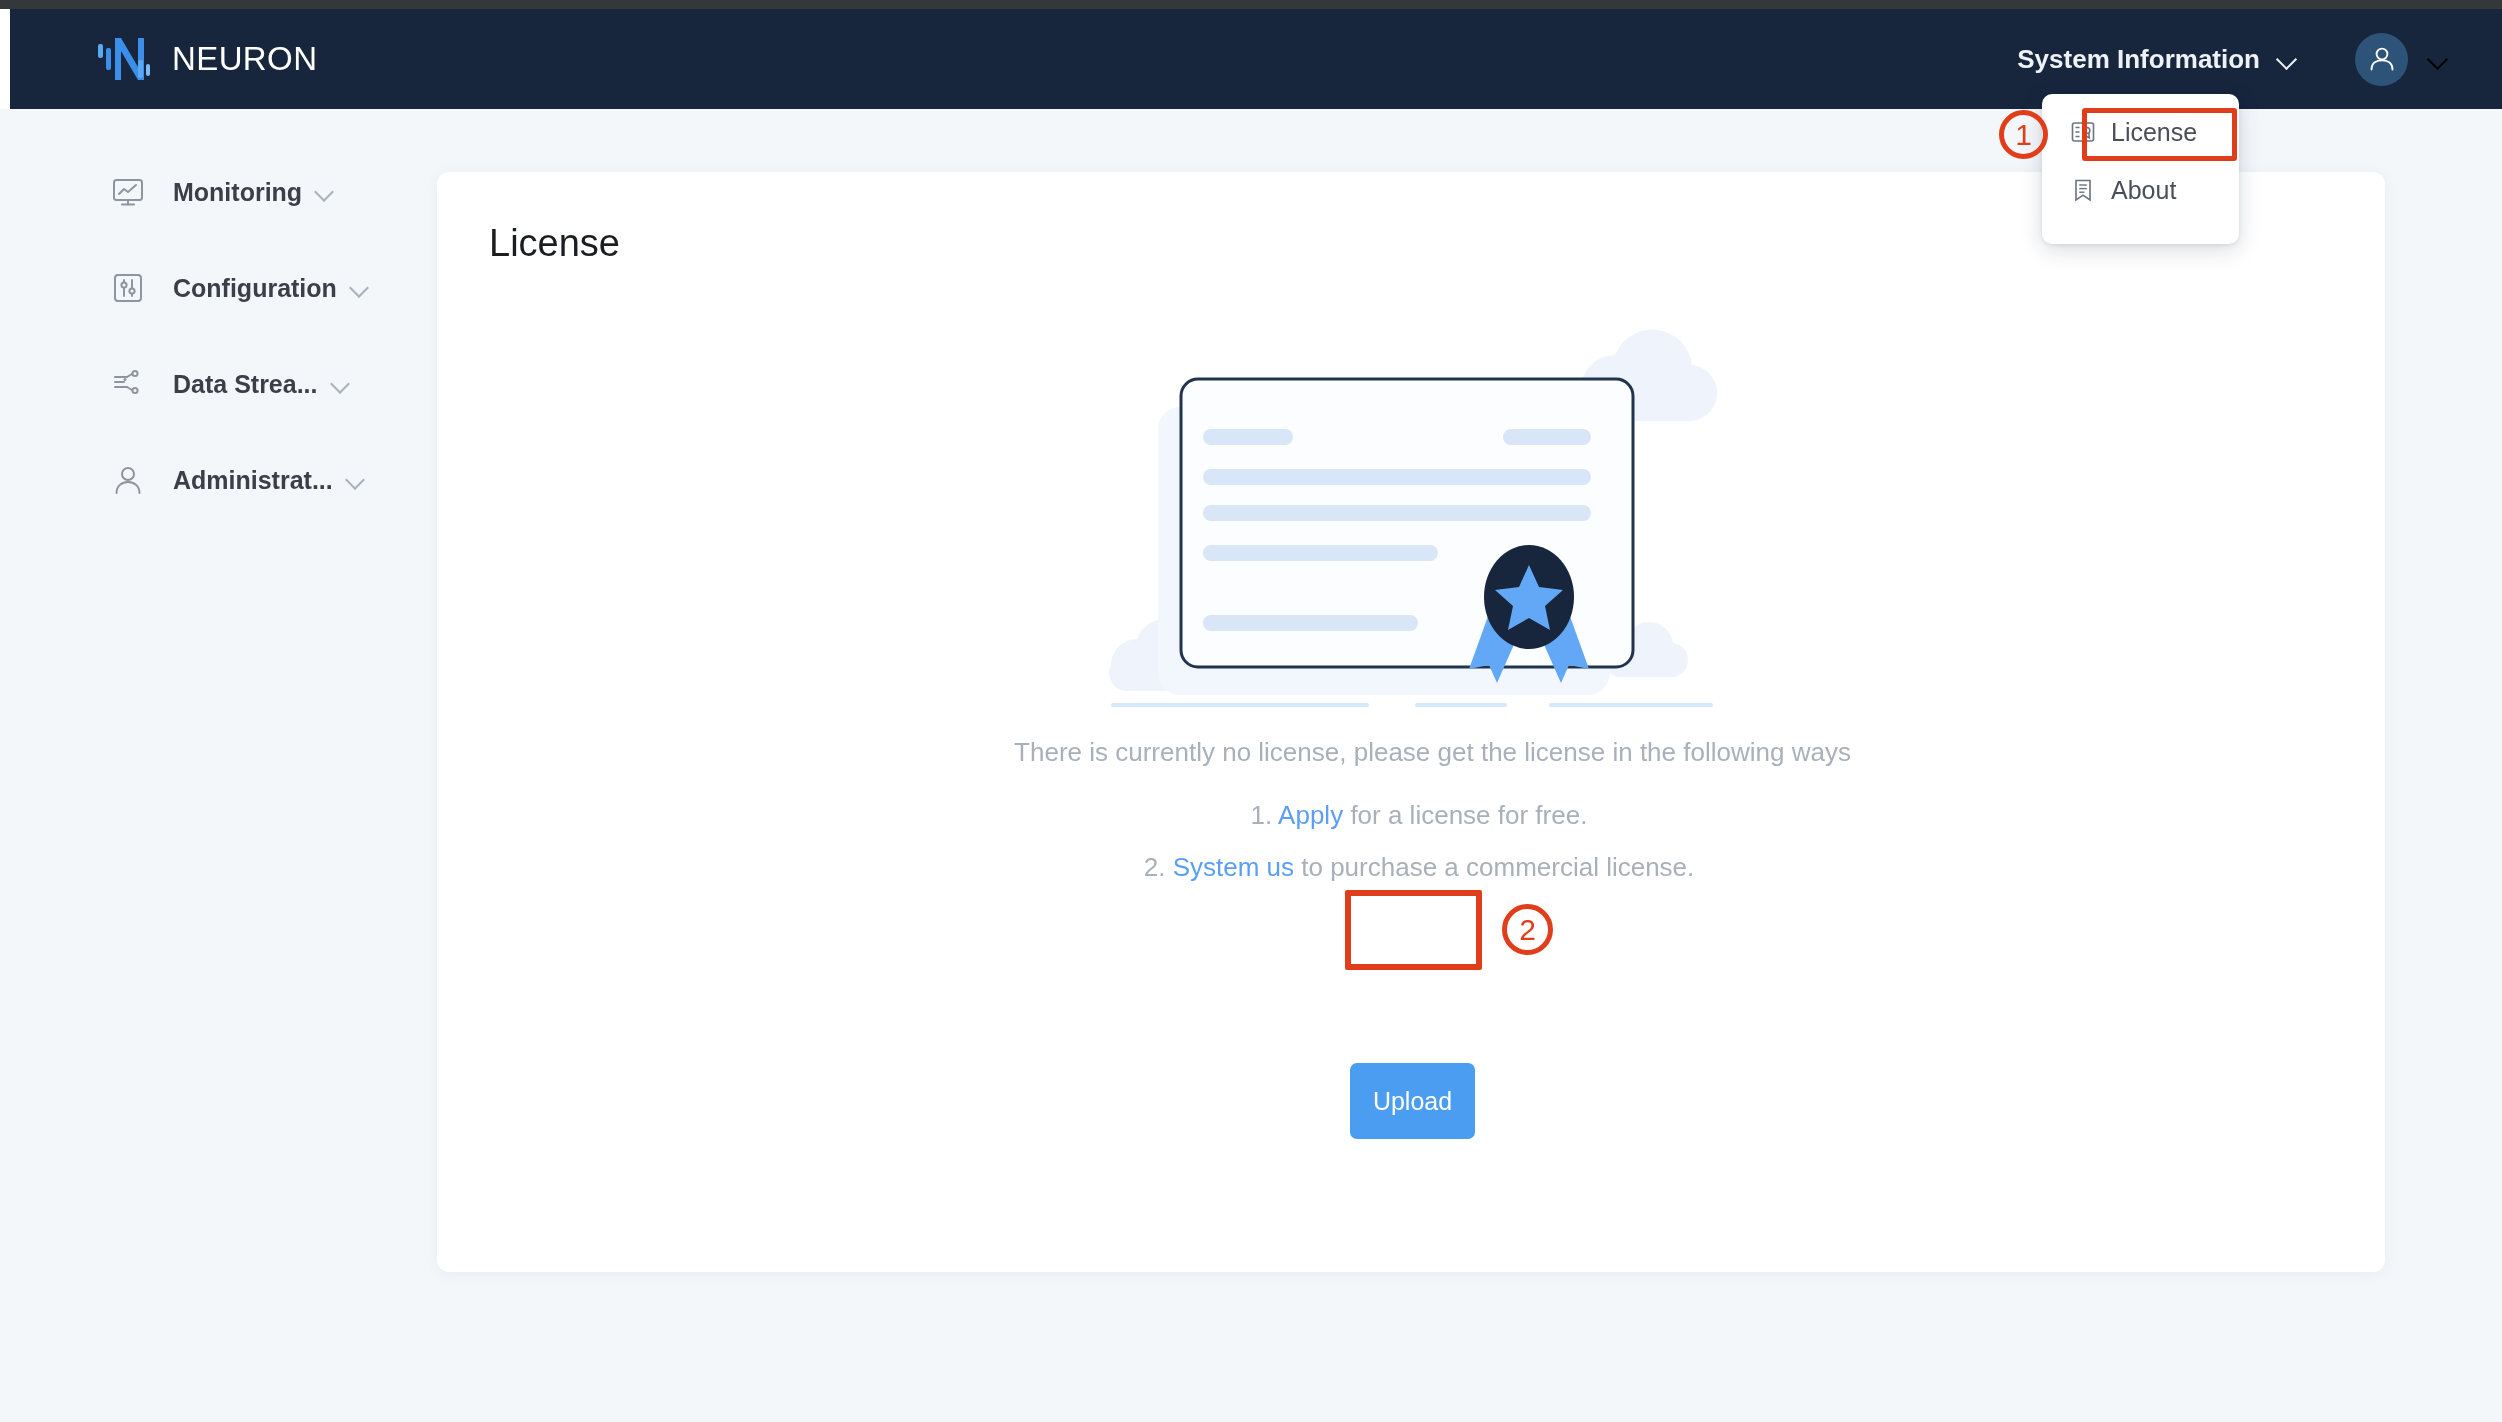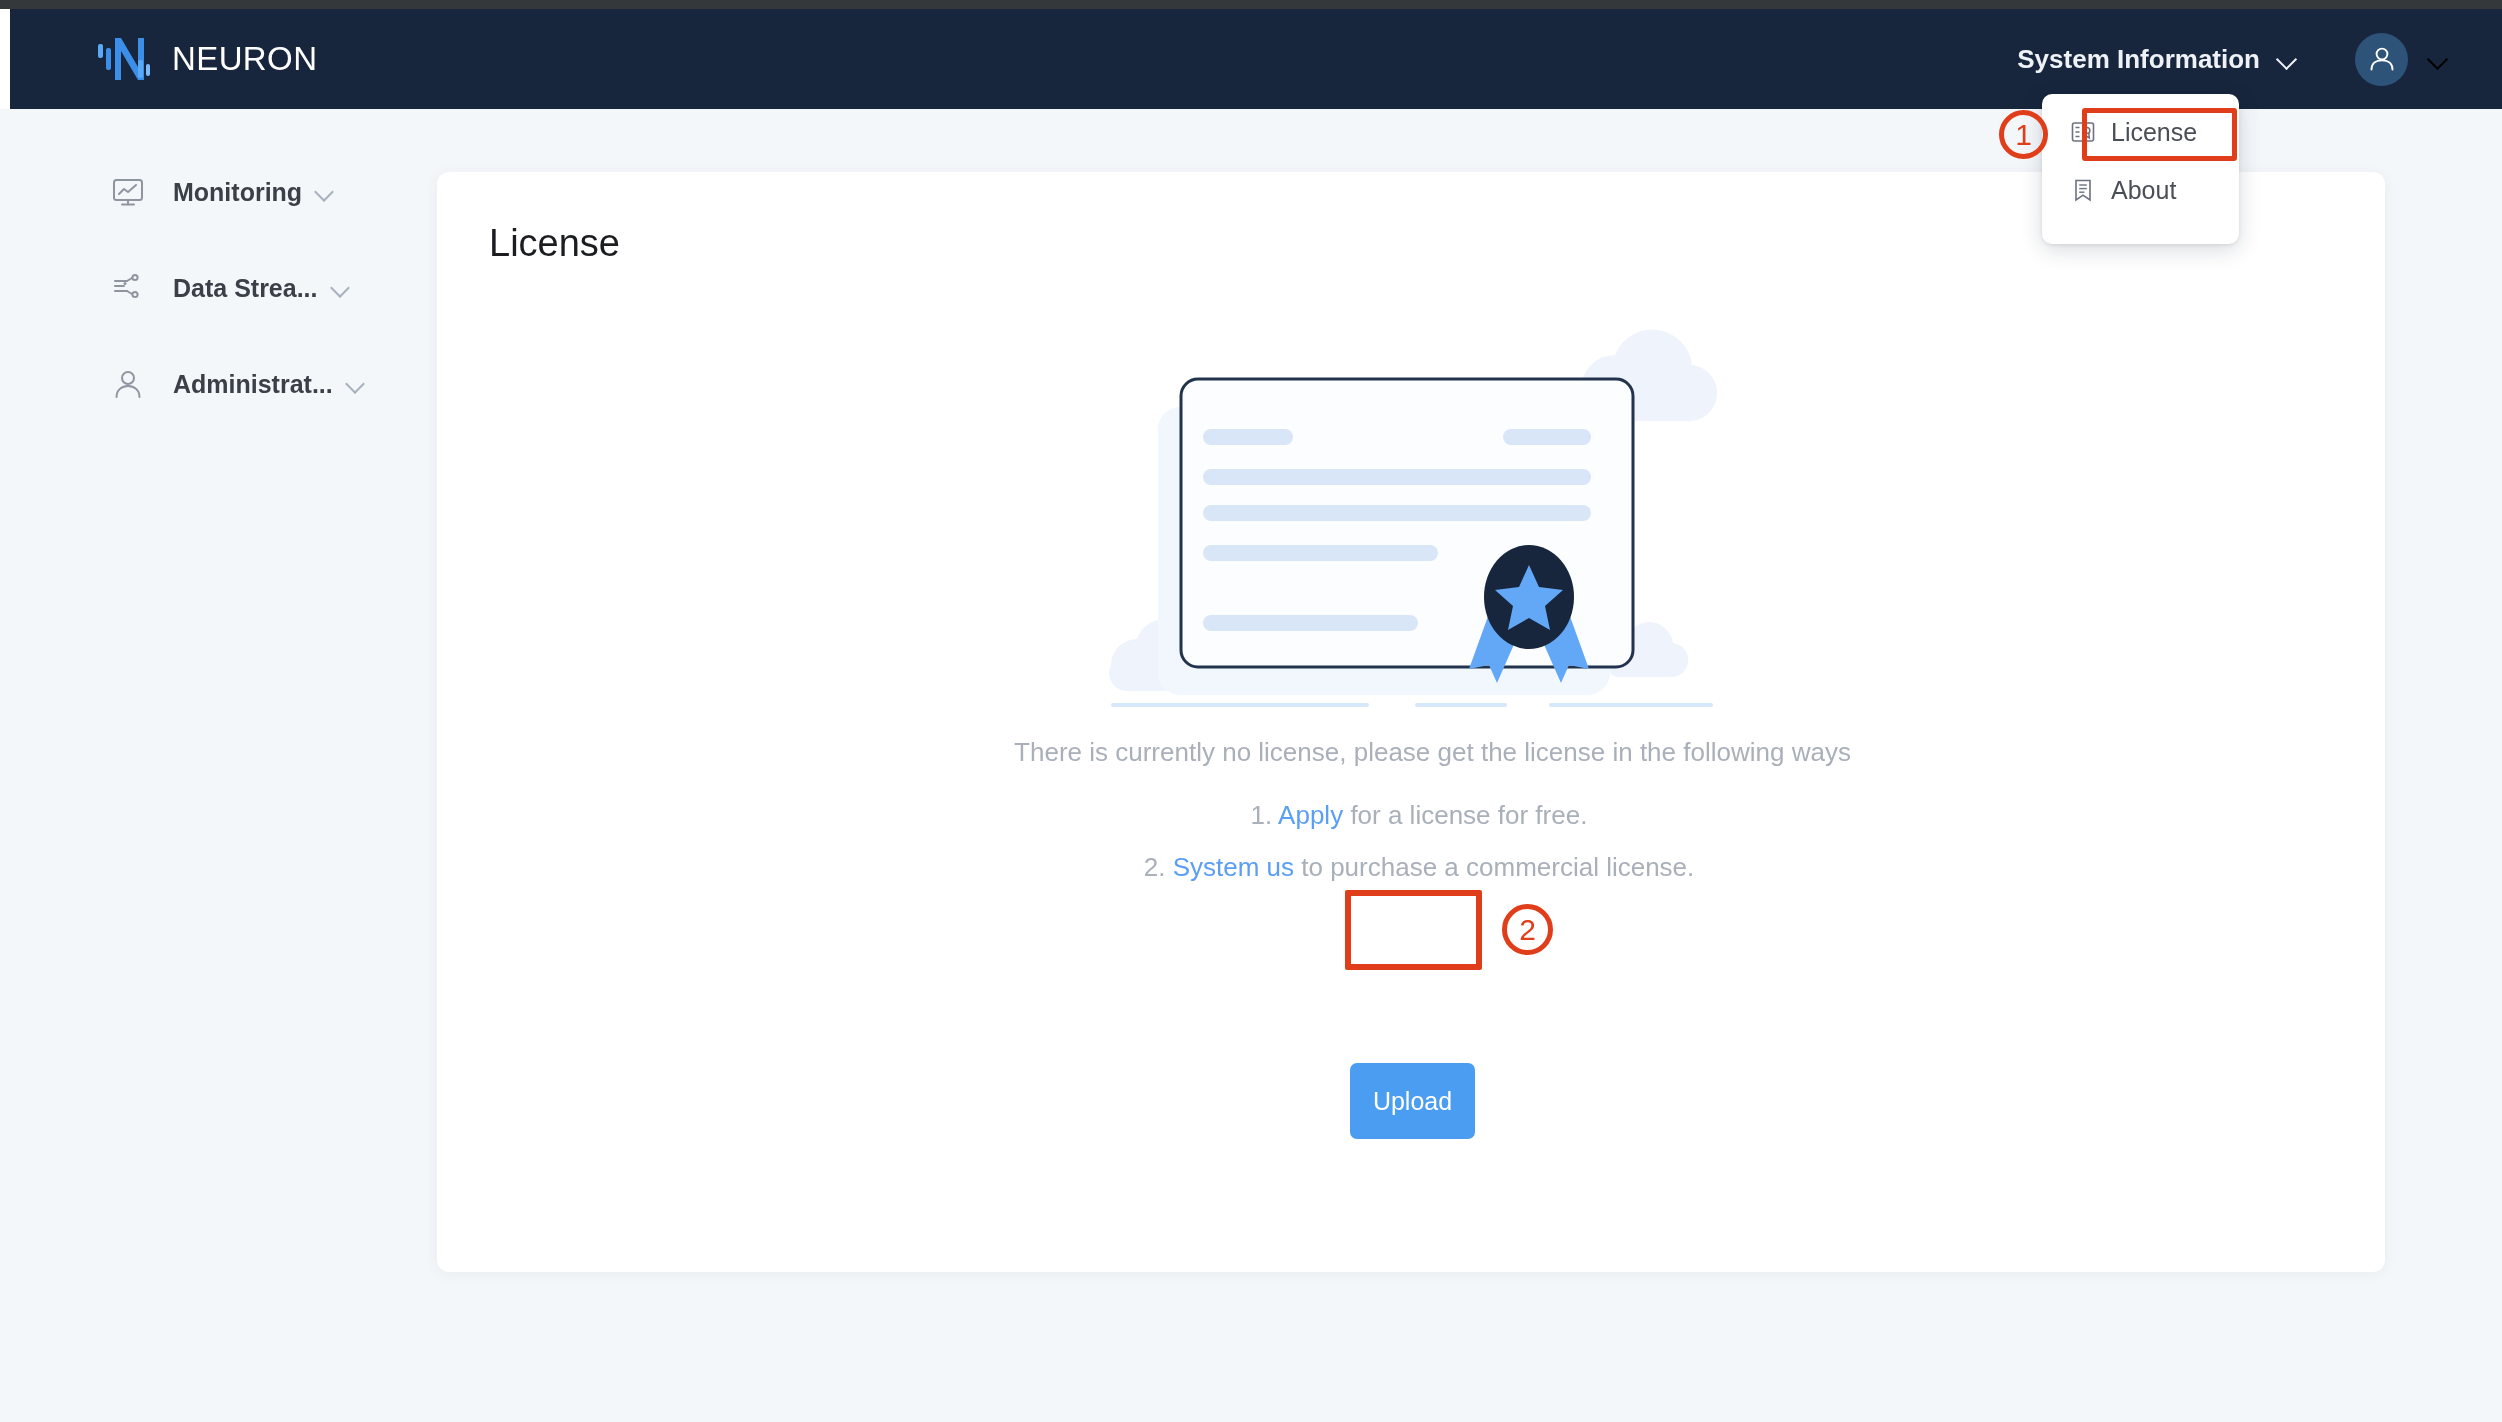--- a/index.html
+++ b/index.html
@@ -285,20 +285,33 @@
           <rect x="4" y="6" width="28" height="20" rx="2.5" fill="none" stroke="#8e959f" stroke-width="2"></rect>
           <polyline points="9,20 14,15 18,18 26,11" fill="none" stroke="#8e959f" stroke-width="2" stroke-linecap="round" stroke-linejoin="round"></polyline>
           <line x1="18" y1="26" x2="18" y2="30" stroke="#8e959f" stroke-width="2"></line>
           <line x1="12" y1="30.5" x2="24" y2="30.5" stroke="#8e959f" stroke-width="2" stroke-linecap="round"></line>
         </svg>
       </span>
       <span class="side-label">Monitoring</span>
       <span class="side-chev"></span>
     </div>
 
+    <div class="side-item" style="margin-top:40px;">
+      <span class="side-icon">
+        <svg width="36" height="36" viewBox="0 0 36 36">
+          <rect x="5" y="5" width="26" height="26" rx="3" fill="none" stroke="#8e959f" stroke-width="2"></rect>
+          <line x1="14" y1="10" x2="14" y2="26" stroke="#8e959f" stroke-width="2" stroke-linecap="round"></line>
+          <line x1="22" y1="10" x2="22" y2="26" stroke="#8e959f" stroke-width="2" stroke-linecap="round"></line>
+          <circle cx="14" cy="15" r="2.6" fill="#f4f7fa" stroke="#8e959f" stroke-width="2"></circle>
+          <circle cx="22" cy="21" r="2.6" fill="#f4f7fa" stroke="#8e959f" stroke-width="2"></circle>
+        </svg>
+      </span>
+      <span class="side-label">Configuration</span>
+      <span class="side-chev"></span>
+    </div>
 
     <div class="side-item" style="margin-top:40px;">
       <span class="side-icon">
         <svg width="36" height="36" viewBox="0 0 36 36">
           <line x1="5" y1="11" x2="17" y2="11" stroke="#8e959f" stroke-width="2" stroke-linecap="round"></line>
           <line x1="5" y1="16" x2="14" y2="16" stroke="#8e959f" stroke-width="2" stroke-linecap="round"></line>
           <line x1="5" y1="21" x2="17" y2="21" stroke="#8e959f" stroke-width="2" stroke-linecap="round"></line>
           <path d="M17 11 L22 8" stroke="#8e959f" stroke-width="2" stroke-linecap="round"></path>
           <path d="M17 21 L22 24" stroke="#8e959f" stroke-width="2" stroke-linecap="round"></path>
           <circle cx="25" cy="7.5" r="2.6" fill="none" stroke="#8e959f" stroke-width="2"></circle>

